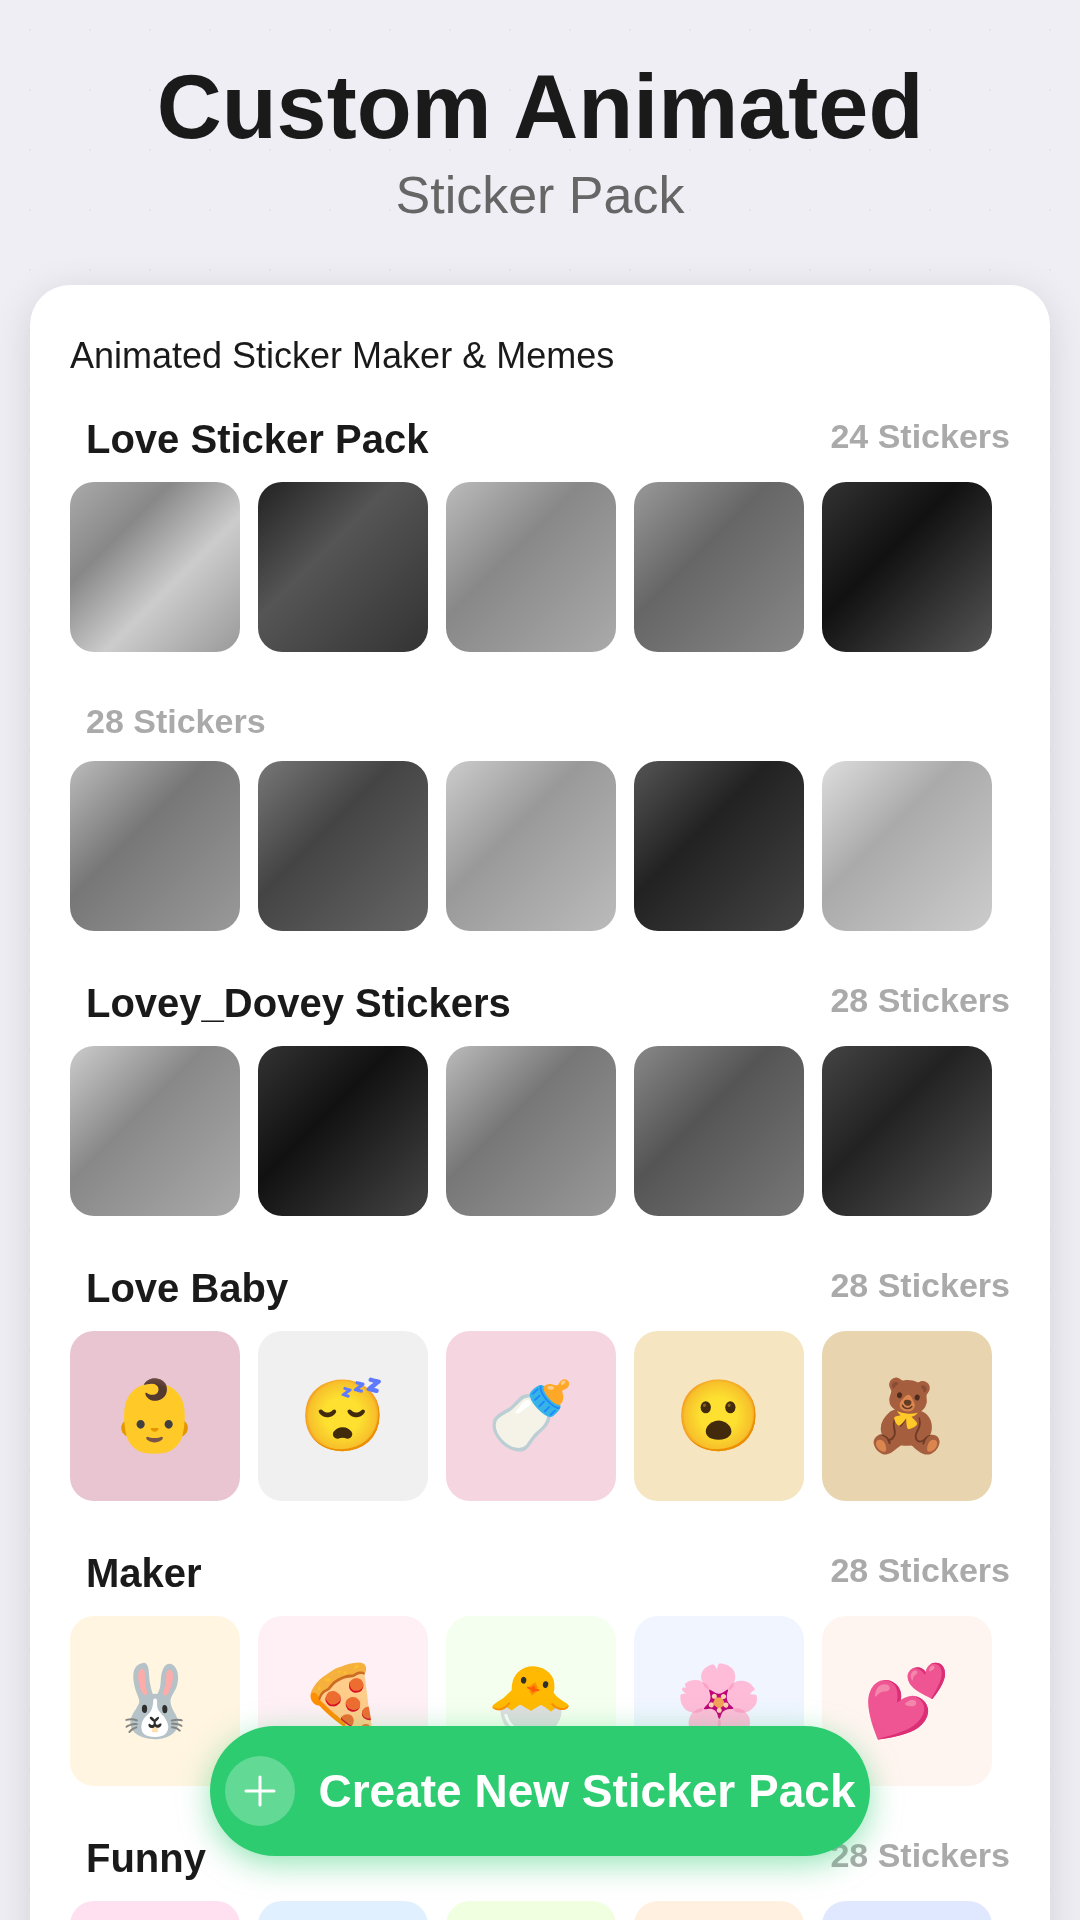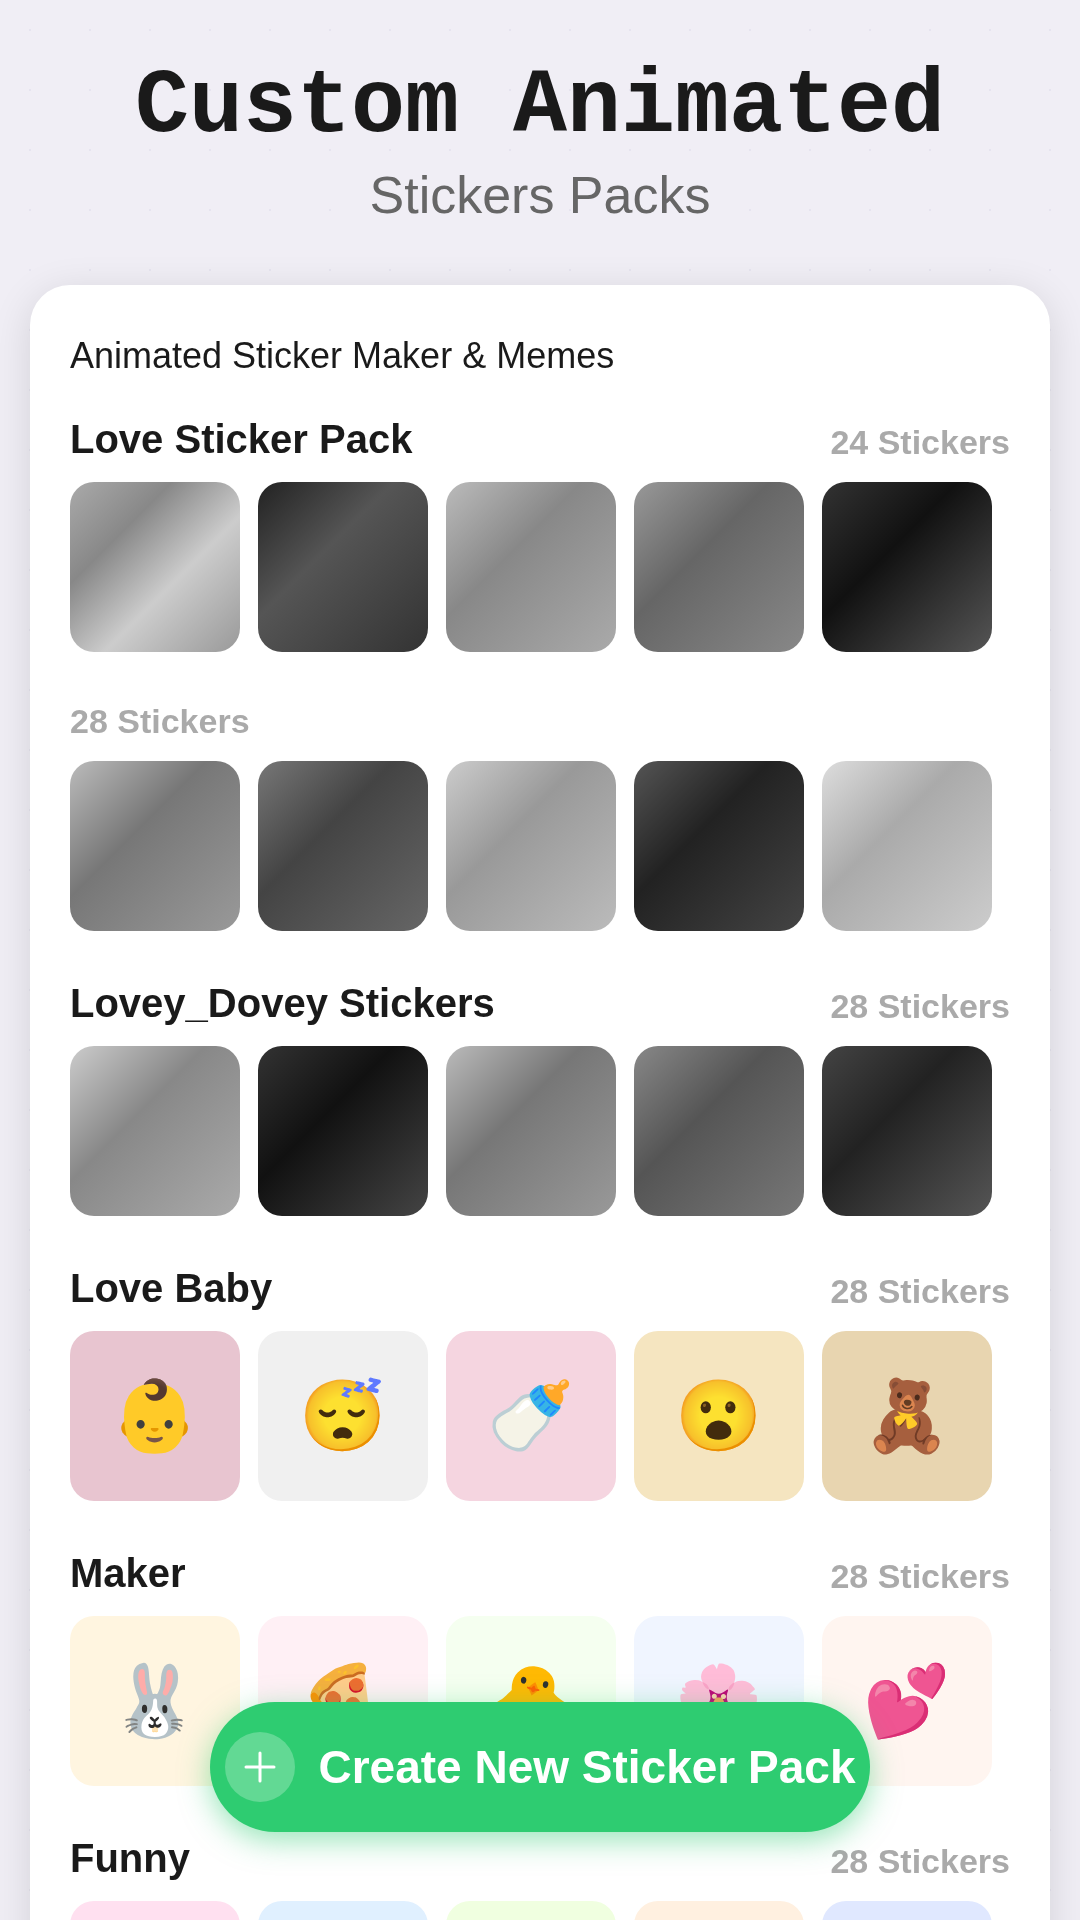--- a/index.html
+++ b/index.html
@@ -32,21 +32,20 @@
       padding: 60px 30px 200px;
     }
 
     .hero-title {
       text-align: center;
       font-size: 90px;
       font-weight: 900;
       color: #1a1a1a;
       line-height: 1.05;
       margin-bottom: 10px;
-      font-family: Liberation Mono, monospace;
     }
 
     .hero-subtitle {
       text-align: center;
       font-size: 52px;
       font-weight: 400;
       color: #666;
       margin-bottom: 60px;
     }
 
@@ -64,22 +63,23 @@
       margin-bottom: 40px;
     }
 
     .pack-section {
       margin-bottom: 50px;
     }
 
     .pack-title-row {
       display: flex;
       justify-content: space-between;
-      align-items: flex-end;
+      align-items: flex-start;
       margin-bottom: 20px;
+      margin-left: 16px;
     }
 
     .pack-name {
       font-size: 40px;
       font-weight: 700;
       color: #1a1a1a;
     }
 
     .pack-count {
       font-size: 34px;
@@ -132,21 +132,21 @@
       height: 100%;
       display: flex;
       align-items: center;
       justify-content: center;
       font-size: 70px;
     }
 
     
     .fab-container {
       position: fixed;
-      bottom: 88px;
+      bottom: 64px;
       left: 50%;
       transform: translateX(-50%);
       width: 660px;
       z-index: 100;
     }
 
     .fab-button {
       width: 100%;
       height: 130px;
       background: #2ecc71;
@@ -182,21 +182,21 @@
       font-size: 46px;
       font-weight: 700;
       color: #fff;
     }
   </style>
 </head>
 <body>
 
 <div class="page-wrapper">
   <h1 class="hero-title">Custom Animated</h1>
-  <h2 class="hero-subtitle">Stickers Packs</h2>
+  <h2 class="hero-subtitle">Sticker Pack</h2>
 
   <div class="card">
     <div class="card-header">Animated Sticker Maker &amp; Memes</div>
 
     <div class="pack-section">
       <div class="pack-title-row">
         <span class="pack-name">Love Sticker Pack</span>
         <span class="pack-count">24 Stickers</span>
       </div>
       <div class="stickers-row">

